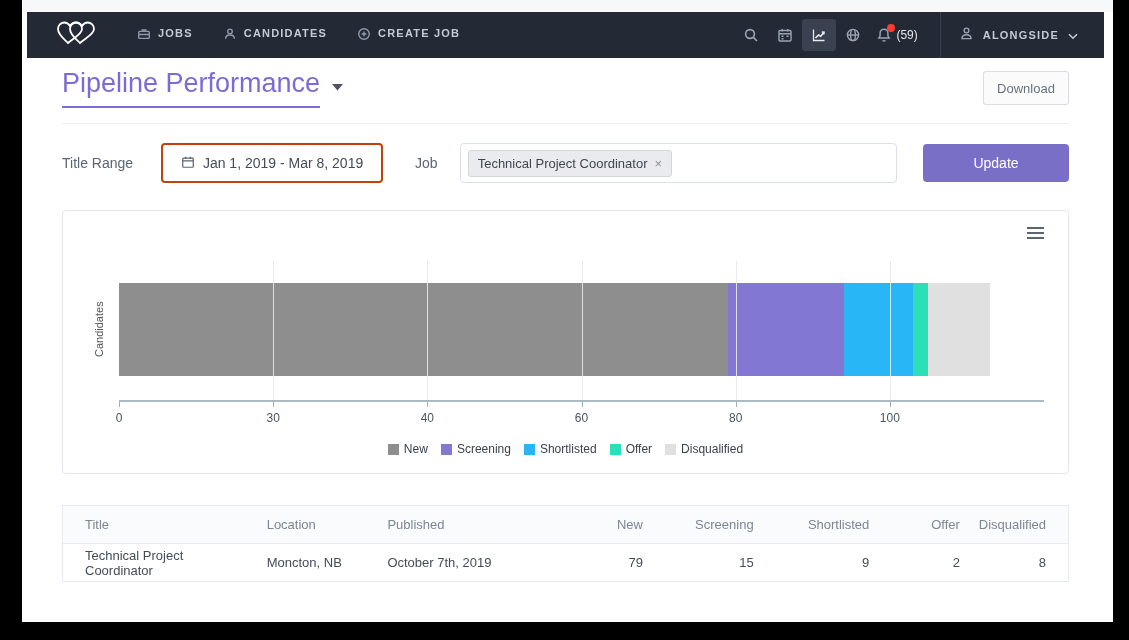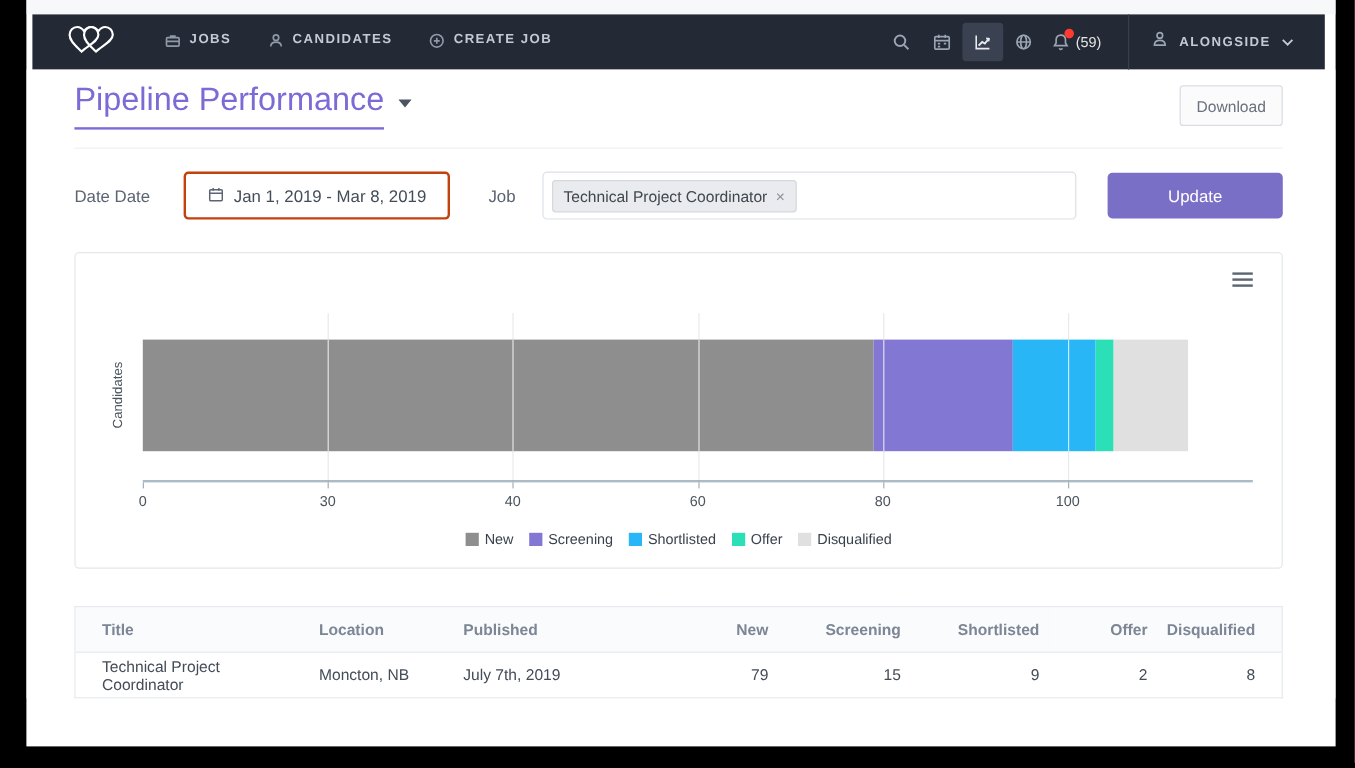--- a/index.html
+++ b/index.html
@@ -64,21 +64,21 @@
   .x-axis { position:absolute; top:189px; left:0; width:100%; height:2px; background:#8fa3b1; opacity:0.75; z-index:4; }
   .x-tick { position:absolute; top:191px; width:1px; height:5px; background:#8fa3b1; opacity:0.85; z-index:4; }
   .x-tick-label { position:absolute; top:200px; transform:translateX(-50%); font-size:12px; color:#4b545e; }
   .legend { position:absolute; bottom:17px; left:0; right:0; display:flex; justify-content:center; align-items:center; gap:13px; }
   .legend-item { display:flex; align-items:center; gap:5px; cursor:pointer; }
   .legend-swatch { width:11px; height:11px; }
   .legend-label { font-size:12px; color:#39424c; }
 
   
   .stats-table { margin-top:31px; width:100%; border:1px solid #e7eaee; border-collapse:collapse; background:#fff; }
-  .stats-table th { height:38px; background:#fafbfd; font-size:13px; color:#7c8694; font-weight:bold; text-align:left; padding:0 8px; }
+  .stats-table th { height:38px; background:#fafbfd; font-size:13px; color:#7c8694; font-weight:normal; text-align:left; padding:0 8px; }
   .stats-table td { height:38px; font-size:13px; color:#434c57; border-top:1px solid #e7eaee; padding:0 8px; }
   .stats-table th:first-child, .stats-table td:first-child { padding-left:22px; }
   .stats-table th:last-child,  .stats-table td:last-child  { padding-right:22px; }
   .stats-table th.num, .stats-table td.num { text-align:right; }
 </style>
 </head>
 <body>
 
 <div class="screen">
   <div class="top-gap"></div>
@@ -187,21 +187,21 @@
           <svg width="11" height="8" viewBox="0 0 11 8">
               <polygon points="0,1 11,1 5.5,7.5" fill="#4a5560"></polygon>
             </svg>
         </span>
       </div>
       <button class="btn-download">Download</button>
     </div>
     <hr class="title-divider">
 
     <div class="filter-row">
-      <span class="filter-label">Date Date</span>
+      <span class="filter-label">Title Range</span>
       <div class="date-input">
         <span>
           <svg width="14" height="14" viewBox="0 0 16 16" fill="none" stroke-width="1.4">
             <rect x="2" y="3.5" width="12" height="10.5" rx="1"></rect>
               <path d="M2 6.8h12M5.3 2v2.6M10.7 2v2.6"></path>
           </svg>
         </span>
         <span>Jan 1, 2019 - Mar 8, 2019</span>
       </div>
       <span class="filter-label job-label">Job</span>
@@ -297,21 +297,21 @@
             <th class="num">Screening</th>
             <th class="num">Shortlisted</th>
             <th class="num">Offer</th>
             <th class="num">Disqualified</th>
           </tr>
         </thead>
       <tbody>
           <tr>
             <td>Technical Project Coordinator</td>
             <td>Moncton, NB</td>
-            <td>July 7th, 2019</td>
+            <td>October 7th, 2019</td>
             <td class="num">79</td>
             <td class="num">15</td>
             <td class="num">9</td>
             <td class="num">2</td>
             <td class="num">8</td>
           </tr>
         </tbody>
     </table>
 
   </div>

